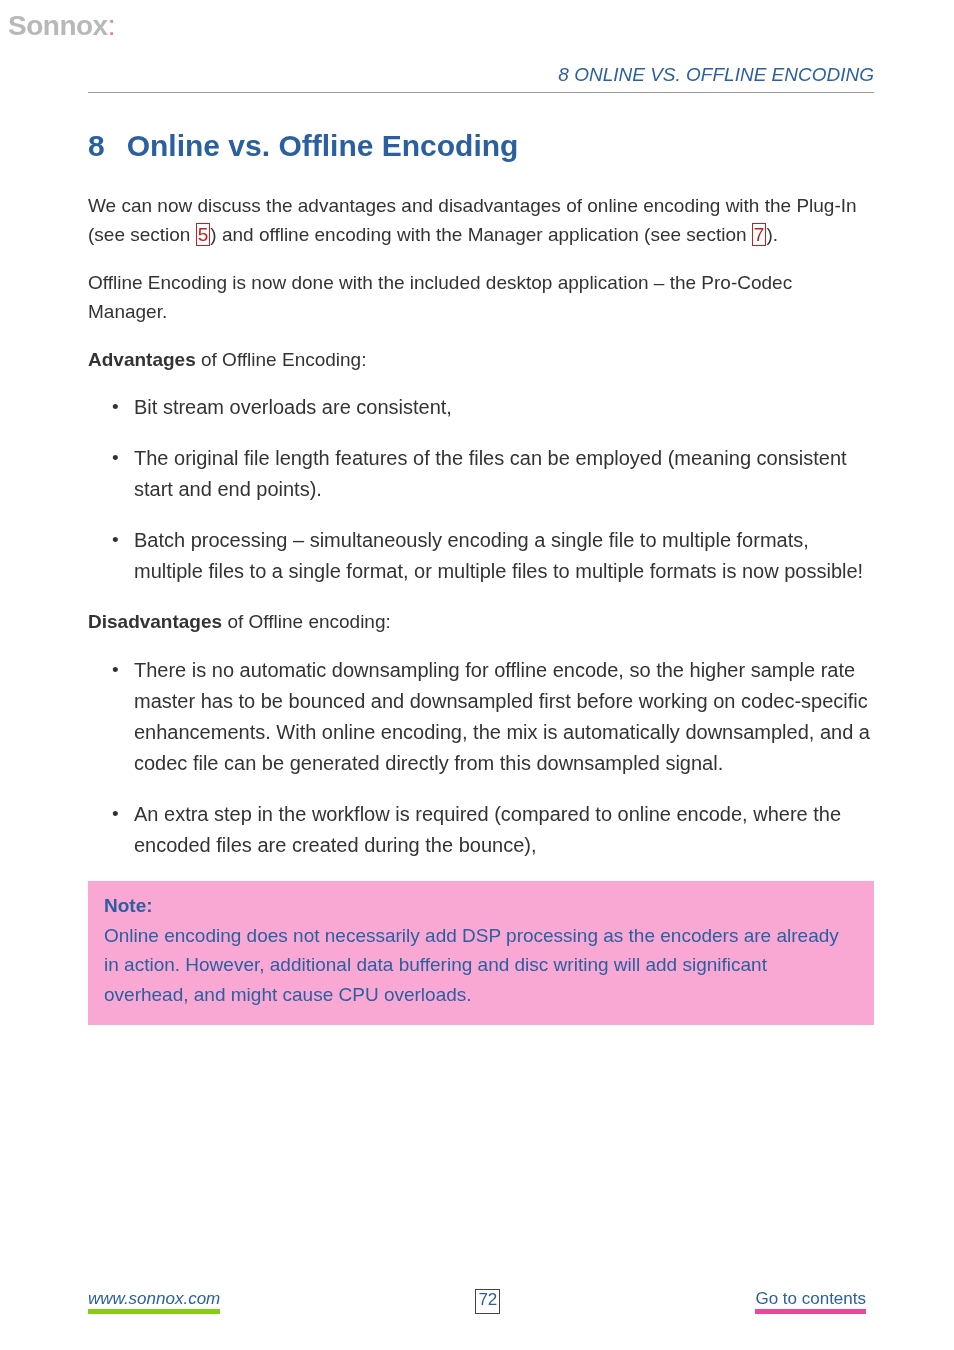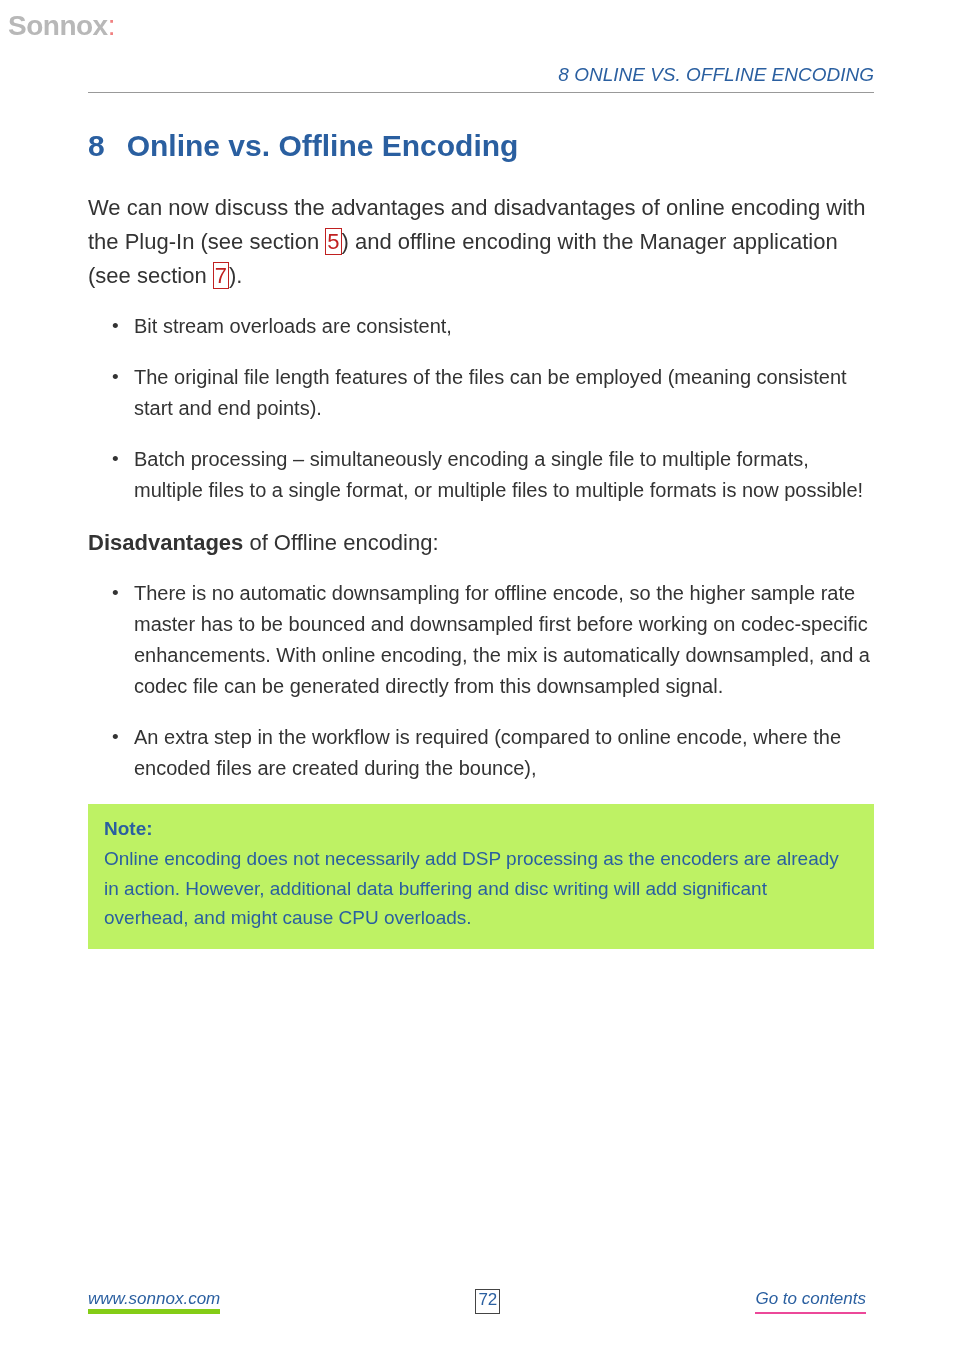--- a/index.html
+++ b/index.html
@@ -43,21 +43,21 @@
   h1.section-title {
     color: #2a5fa0;
     font-size: 30px;
     font-weight: 700;
     margin-bottom: 28px;
   }
   h1.section-title .num {
     margin-right: 22px;
   }
   p.body {
-    font-size: 22px;
+    font-size: 19px;
     line-height: 1.55;
     margin-bottom: 18px;
     color: #333;
   }
   .boxed-link {
     color: #c02020;
     border: 1px solid #c02020;
     padding: 0 1px;
   }
   ul.bullets {
@@ -73,21 +73,21 @@
     color: #333;
   }
   ul.bullets li::before {
     content: "•";
     position: absolute;
     left: -22px;
     top: 0;
     font-size: 19px;
   }
   .note-box {
-    background: #bef264;
+    background: #f9a8d4;
     padding: 14px 20px 16px 16px;
     margin-top: 4px;
   }
   .note-title {
     color: #2a5fa0;
     font-weight: 700;
     font-size: 19px;
     margin-bottom: 4px;
   }
   .note-body {
@@ -109,22 +109,21 @@
     font-style: italic;
     border-bottom: 5px solid #84cc16;
   }
   .footer-center {
     color: #2a5fa0;
     border: 1px solid #444;
     padding: 0 2px;
   }
   .footer-right {
     color: #2a5fa0;
-    font-style: italic;
-    border-bottom: 2px solid #ec4899;
+    border-bottom: 5px solid #ec4899;
   }
   .bold { font-weight: 700; }
 </style>
 </head>
 <body>
 
 <div class="logo">
   <span>Sonnox</span><span class="accent">:</span>
 </div>
 
@@ -132,21 +131,25 @@
   <div class="running-header">8    ONLINE VS. OFFLINE ENCODING</div>
 
   <h1 class="section-title">
     <span class="num">8</span><span>Online vs. Offline Encoding</span>
   </h1>
 
   <p class="body">
     <span>We can now discuss the advantages and disadvantages of online encoding with the Plug-In (see section </span><span class="boxed-link">5</span><span>) and offline encoding with the Manager application (see section </span><span class="boxed-link">7</span><span>).</span>
   </p>
 
+  <p class="body">Offline Encoding is now done with the included desktop application – the Pro-Codec Manager.</p>
 
+  <p class="body">
+    <span class="bold">Advantages</span><span> of Offline Encoding:</span>
+  </p>
 
   <ul class="bullets">
     <li>Bit stream overloads are consistent,</li>
     <li>The original file length features of the files can be employed (meaning consistent start and end points).</li>
     <li>Batch processing – simultaneously encoding a single file to multiple formats, multiple files to a single format, or multiple files to multiple formats is now possible!</li>
   </ul>
 
   <p class="body">
     <span class="bold">Disadvantages</span><span> of Offline encoding:</span>
   </p>

